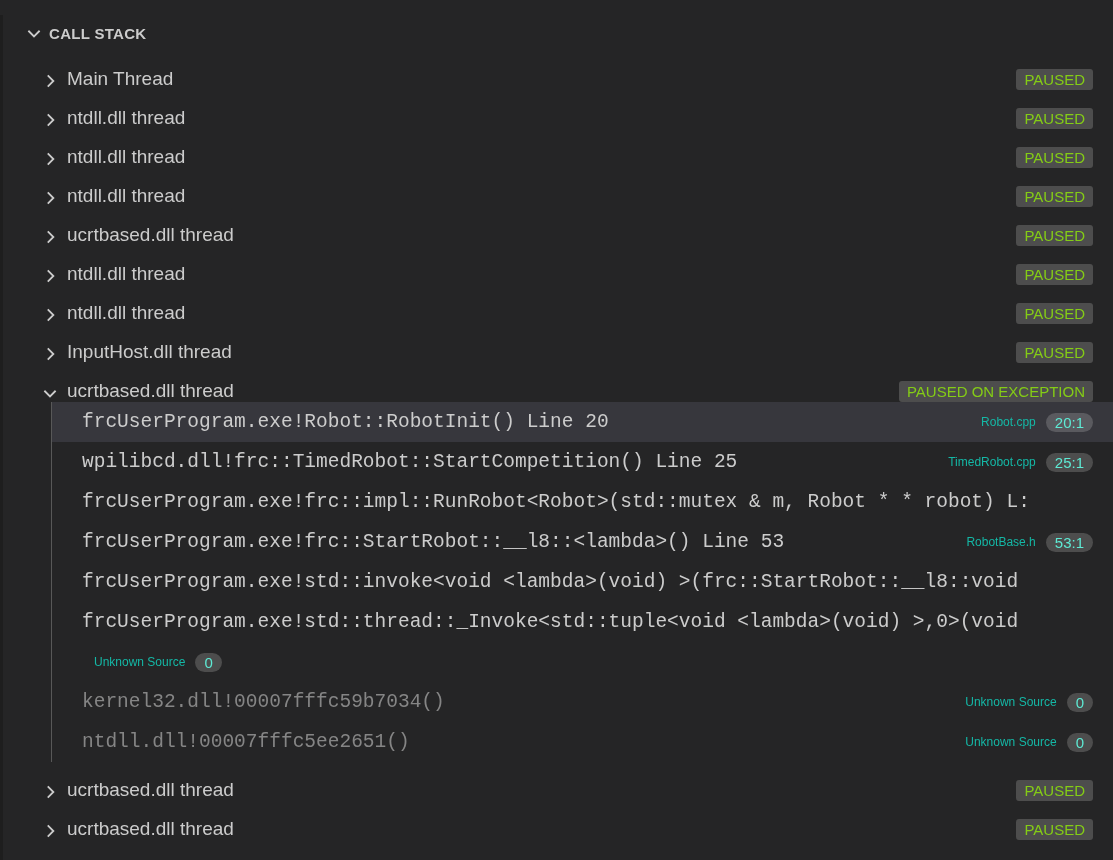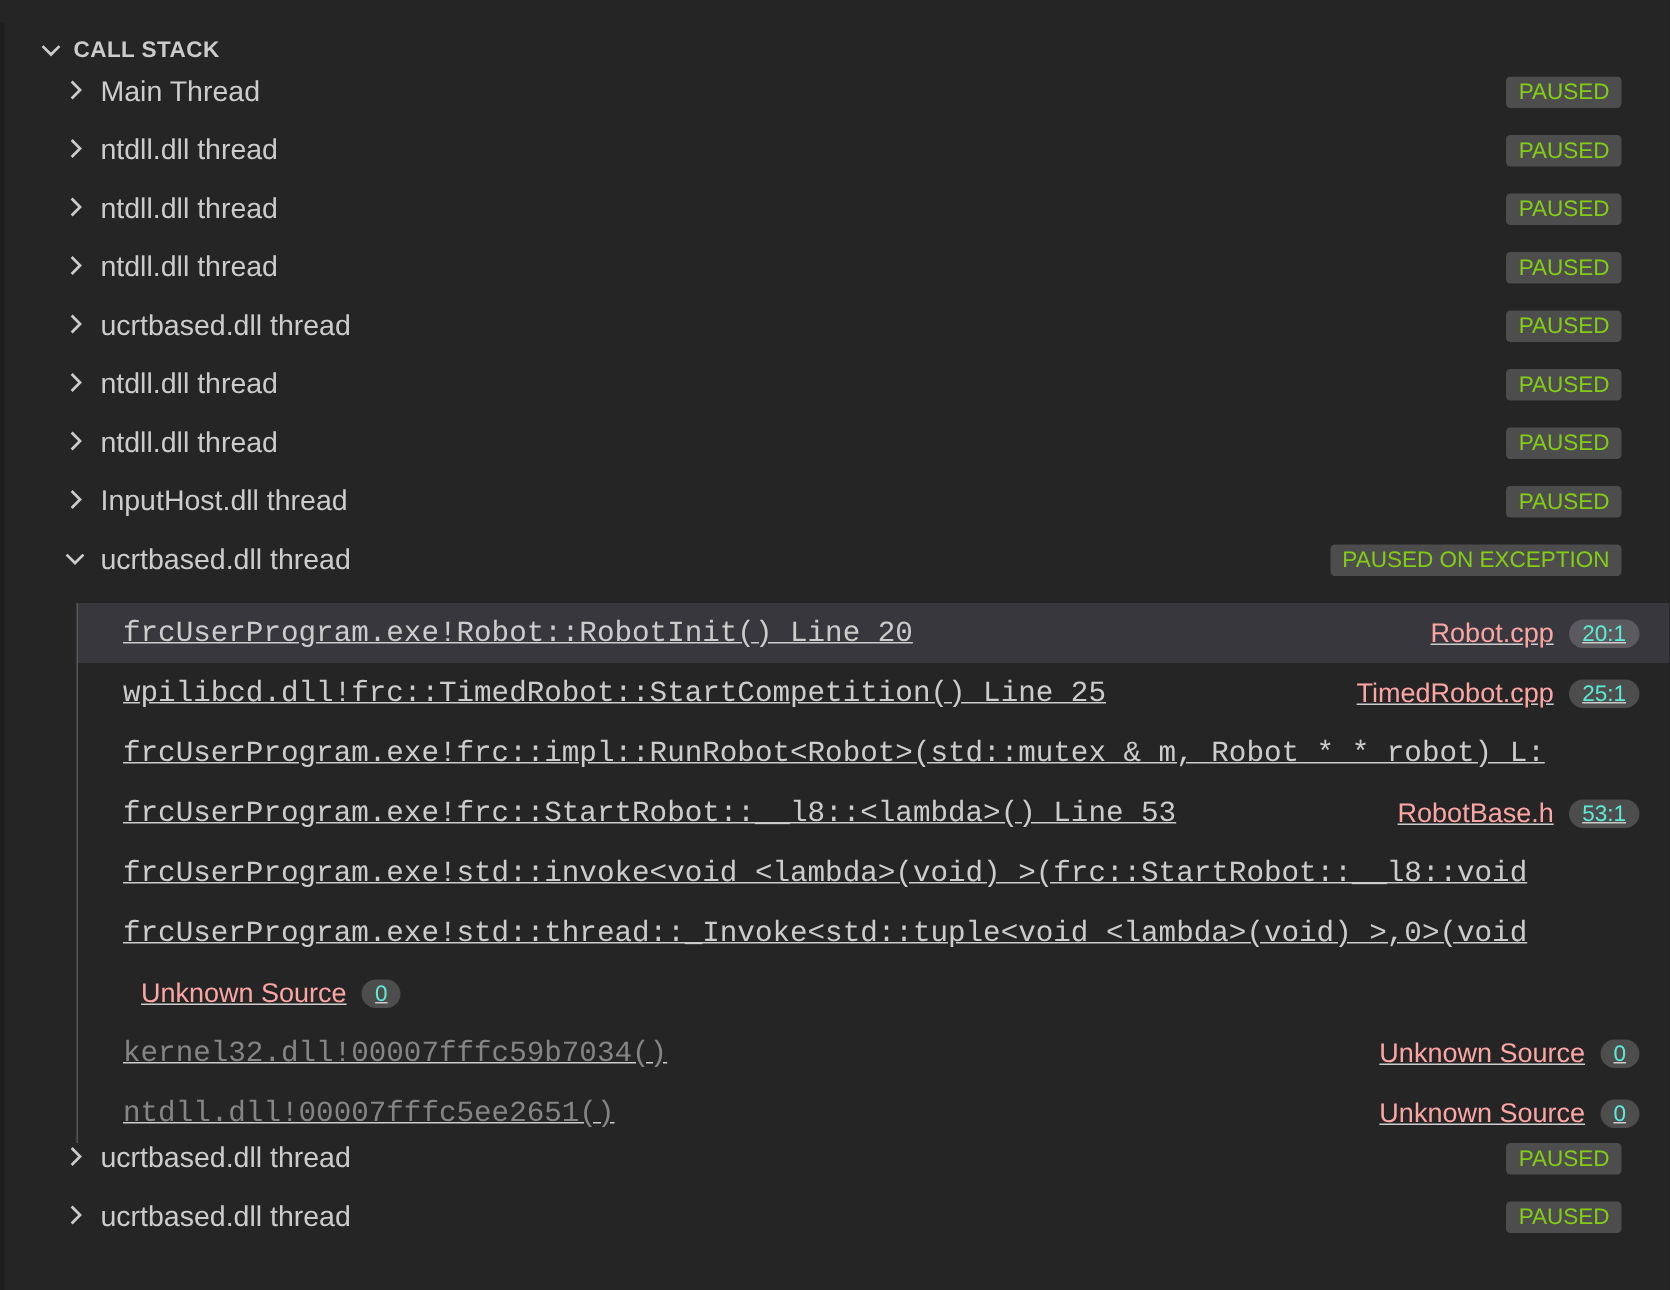--- a/index.html
+++ b/index.html
@@ -35,24 +35,24 @@
     margin-right: 6px;
     display: inline-flex;
   }
   .tree {
     flex: 1;
     overflow-x: hidden;
     overflow-y: hidden;
   }
   .thread-row {
     display: flex;
-    align-items: flex-start;
+    align-items: flex-end;
     height: 39px;
     padding-left: 38px;
-    padding-right: 32px;
+    padding-right: 20px;
     font-size: 19px;
     color: #cccccc;
     cursor: pointer;
     white-space: nowrap;
   }
   .thread-row .chev {
     margin-right: 8px;
     display: inline-flex;
     flex-shrink: 0;
   }
@@ -68,21 +68,20 @@
     padding: 2px 8px;
     border-radius: 3px;
     font-weight: 400;
     margin-left: auto;
     white-space: nowrap;
     flex-shrink: 0;
   }
   .frame-group {
     border-left: 1px solid #585858;
     margin-left: 48px;
-    text-decoration: underline;
   }
   .frame-row {
     display: flex;
     align-items: center;
     height: 40px;
     padding-left: 30px;
     padding-right: 20px;
     font-family: Consolas, "Courier New", monospace;
     font-size: 19.5px;
     color: #cccccc;
@@ -95,23 +94,23 @@
   }
   .frame-row.dim {
     color: #858585;
   }
   .frame-label {
     flex: 1;
     overflow: hidden;
     white-space: nowrap;
   }
   .frame-source {
-    color: #fca5a5;
+    color: #14b8a6;
     font-family: "Segoe UI", Arial, sans-serif;
-    font-size: 18px;
+    font-size: 12px;
     margin-left: 12px;
     margin-right: 10px;
     white-space: nowrap;
   }
   .line-badge {
     background: #4d4d4d;
     color: #5eead4;
     font-size: 15px;
     padding: 1px 9px;
     border-radius: 11px;

